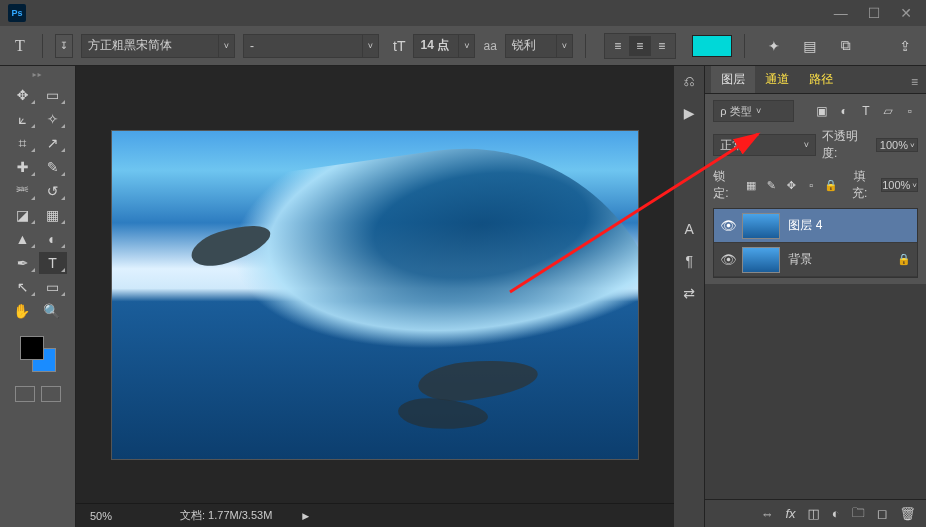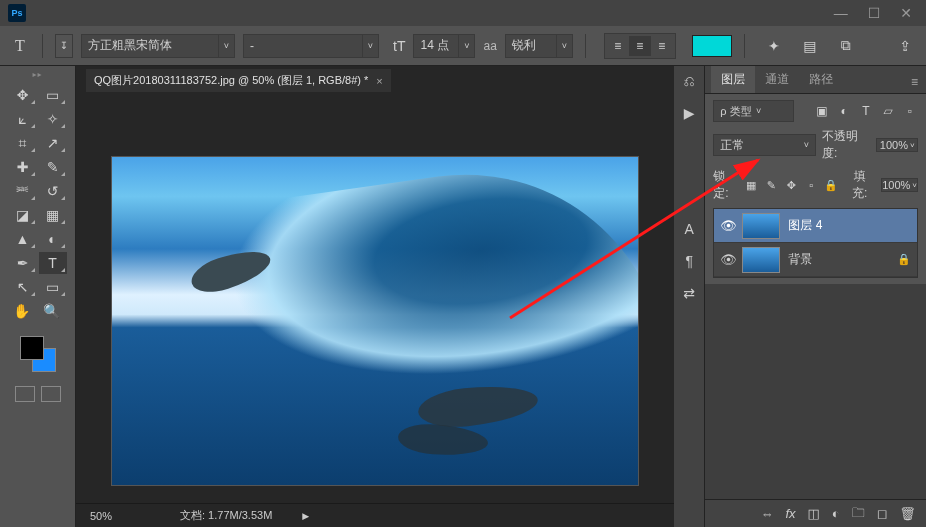--- a/index.html
+++ b/index.html
@@ -15,21 +15,21 @@
 
 
 .optionsbar { height: 40px; background: #535353; display: flex; align-items: center; padding: 0 10px; border-bottom: 1px solid #222; gap: 8px; }
 .tool-indicator { width: 20px; height: 20px; display: flex; align-items: center; justify-content: center; font-size: 16px; font-family: serif; }
 .sep { width: 1px; height: 24px; background: #3a3a3a; margin: 0 4px; }
 .font-arrow { width: 18px; height: 24px; border: 1px solid #3a3a3a; display: flex; align-items: center; justify-content: center; font-size: 10px; }
 .font-select { width: 138px; height: 24px; background: #454545; border: 1px solid #3a3a3a; display: flex; align-items: center; padding: 5px 6px; }
 .font-dd { width: 16px; height: 24px; background: #454545; border: 1px solid #3a3a3a; border-left: none; display: flex; align-items: center; justify-content: center; font-size: 9px; }
 .style-select { width: 120px; height: 24px; background: #454545; border: 1px solid #3a3a3a; display: flex; align-items: center; padding: 0 6px; }
 .size-label { font-size: 14px; margin-left: 6px; }
-.size-input { width: 46px; height: 24px; background: #454545; border: 1px solid #3a3a3a; display: flex; align-items: center; padding: 0 6px; }
+.size-input { width: 46px; height: 24px; background: #454545; border: 1px solid #3a3a3a; display: flex; align-items: center; padding: 0 6px; font-weight: bold; }
 .aa-label { font-size: 12px; color: #bbb; }
 .aa-select { width: 52px; height: 24px; background: #454545; border: 1px solid #3a3a3a; display: flex; align-items: center; padding: 0 6px; }
 .align-group { display: flex; margin-left: 6px; background: #494949; padding: 2px; border: 1px solid #3a3a3a; }
 .align-btn { width: 22px; height: 20px; display: flex; align-items: center; justify-content: center; font-size: 12px; }
 .align-btn.active { background: #3a3a3a; }
 .color-swatch { width: 40px; height: 22px; background: #00d8d8; border: 1px solid #222; margin-left: 8px; }
 .opt-icon { width: 22px; height: 22px; display: flex; align-items: center; justify-content: center; margin-left: 6px; font-size: 14px; }
 
 
 .main { display: flex; height: 461px; }
@@ -61,21 +61,21 @@
 .status-bar { height: 24px; background: #262626; display: flex; align-items: center; padding: 0 14px; font-size: 11px; color: #ccc; gap: 30px; border-top: 1px solid #1a1a1a; }
 .status-zoom { width: 60px; }
 .status-doc { color: #ccc; }
 
 
 .right-dock { width: 252px; background: #535353; display: flex; }
 .dock-icons { width: 32px; background: #434343; display: flex; flex-direction: column; align-items: center; padding-top: 6px; gap: 14px; border-right: 1px solid #222; }
 .dock-icon { width: 20px; height: 18px; display: flex; align-items: center; justify-content: center; font-size: 14px; color: #ccc; }
 .panels { flex: 1; display: flex; flex-direction: column; }
 .panel-tabs { height: 28px; background: #434343; display: flex; align-items: flex-end; padding-left: 6px; border-bottom: 1px solid #222; }
-.panel-tab { padding: 5px 10px; font-size: 12px; cursor: pointer; color: #a3a3a3; }
+.panel-tab { padding: 5px 10px; font-size: 12px; cursor: pointer; color: #fde047; }
 .panel-tab.active { background: #535353; color: #e0e0e0; }
 .panel-tab-menu { margin-left: auto; padding: 4px 8px; color: #aaa; }
 .panel-body { background: #535353; padding: 6px 8px; }
 
 .filter-row { display: flex; align-items: center; gap: 16px; margin-bottom: 6px; }
 .kind-select { height: 22px; background: #454545; border: 1px solid #3a3a3a; display: flex; align-items: center; padding: 0 6px; flex: 1; font-size: 11px; }
 .kind-dd { width: 14px; font-size: 9px; text-align: center; }
 .filter-icons { display: flex; gap: 6px; margin-left: 4px; }
 .filter-icon { width: 16px; height: 16px; display: flex; align-items: center; justify-content: center; font-size: 12px; }
 
@@ -181,26 +181,20 @@
       <div class="color-bg"></div>
       <div class="color-fg"></div>
     </div>
     <div class="mode-btns">
       <div class="mode-btn"></div>
       <div class="mode-btn"></div>
     </div>
   </div>
 
   <div class="canvas-area">
-    <div class="doc-tab-bar">
-      <div class="doc-tab">
-        <span>QQ图片20180311183752.jpg @ 50% (图层 1, RGB/8#) *</span>
-        <span class="doc-tab-close">×</span>
-      </div>
-    </div>
     <div class="canvas-viewport">
       <div class="canvas-image">
         <div class="wave"></div>
         <div class="dolphin1"></div>
         <div class="dolphin2"></div>
         <div class="dolphin3"></div>
       </div>
 
       <svg class="arrow-annot" style="left:430px;top:62px" width="260" height="170">
         <defs>

